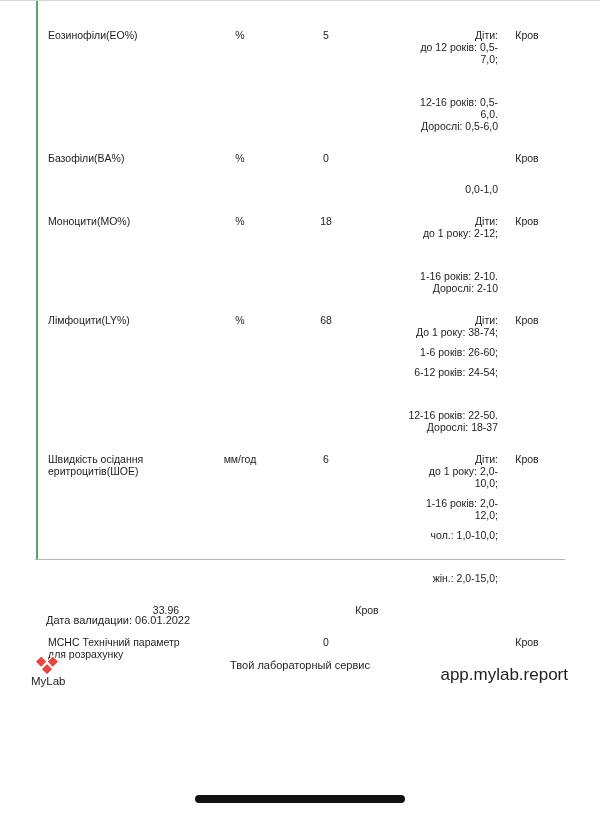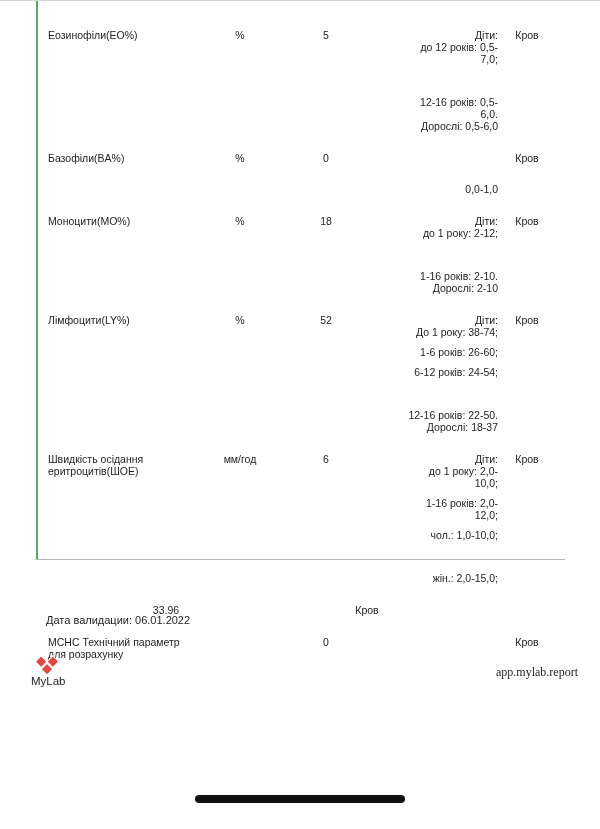--- a/index.html
+++ b/index.html
@@ -21,21 +21,21 @@
   .cell-ref { flex:0 0 118px; text-align:right; }
   .cell-material { flex:0 0 58px; text-align:center; }
   .ref-group { margin-bottom:8px; }
   .ref-group:last-child { margin-bottom:0;margin-top:31px; }
   .divider { position:absolute; left:35px; top:558px; width:530px; height:1px; background:var(--divider_gray,#b5b5b5); }
   .validation { position:absolute; left:46px; top:612px; font-size:11px; line-height:14px; }
   .footer-logo { position:absolute; left:31px; top:650px; width:32px; height:32px; color:var(--logo_red,#e2483d); }
   .footer-logo svg { display:block; width:100%; height:100%; }
   .footer-brand { position:absolute; left:31px; top:674px; font-size:11.5px; }
   .footer-tagline { position:absolute; left:230px; top:657px; width:140px; text-align:center; font-size:11px; line-height:15px; }
-  .footer-url { position:absolute; right:22px; top:664px; font-size:12px;font-family:Liberation Serif, serif; }
+  .footer-url { position:absolute; right:32px; top:664px; font-size:17px; }
   .home-indicator { position:absolute; left:195px; top:794px; width:210px; height:8px; border-radius:4px; background:var(--home_bar,#101010); }
 </style>
 </head>
 <body>
 
 <div class="page">
 
   <div class="accent-line"></div>
 
   <div class="results-table" id="rows">
@@ -83,21 +83,21 @@
             <div class="ref-line">1-16 років: 2-10.</div>
             <div class="ref-line">Дорослі: 2-10</div>
           </div>
         </div>
       <div class="cell-material">Кров</div>
     </div>
 
     <div class="row">
       <div class="cell-name">Лімфоцити(LY%)</div>
       <div class="cell-unit">%</div>
-      <div class="cell-value">52</div>
+      <div class="cell-value">68</div>
       <div class="cell-ref">
           <div class="ref-group">
             <div class="ref-line">Діти:</div>
             <div class="ref-line">До 1 року: 38-74;</div>
           </div>
           <div class="ref-group">
             <div class="ref-line">1-6 років: 26-60;</div>
           </div>
           <div class="ref-group">
             <div class="ref-line">6-12 років: 24-54;</div>
@@ -155,17 +155,18 @@
   <div class="validation">Дата валидации: 06.01.2022</div>
 
   <div class="footer-logo">
     <svg viewBox="0 0 30 30" xmlns="http://www.w3.org/2000/svg" aria-hidden="true">
       <polygon points="9.5,4.5 15,10 9.5,15.5 4,10" fill="currentColor" stroke="#ffffff" stroke-width="1"></polygon>
       <polygon points="20.5,4.5 26,10 20.5,15.5 15,10" fill="currentColor" stroke="#ffffff" stroke-width="1"></polygon>
       <polygon points="15,11.5 20.5,17 15,22.5 9.5,17" fill="currentColor" stroke="#ffffff" stroke-width="1"></polygon>
     </svg>
   </div>
   <div class="footer-brand">MyLab</div>
+  <div class="footer-tagline">Твой лабораторный сервис</div>
   <div class="footer-url">app.mylab.report</div>
 
   <div class="home-indicator"></div>
 
 </div>
 
 </body></html>

